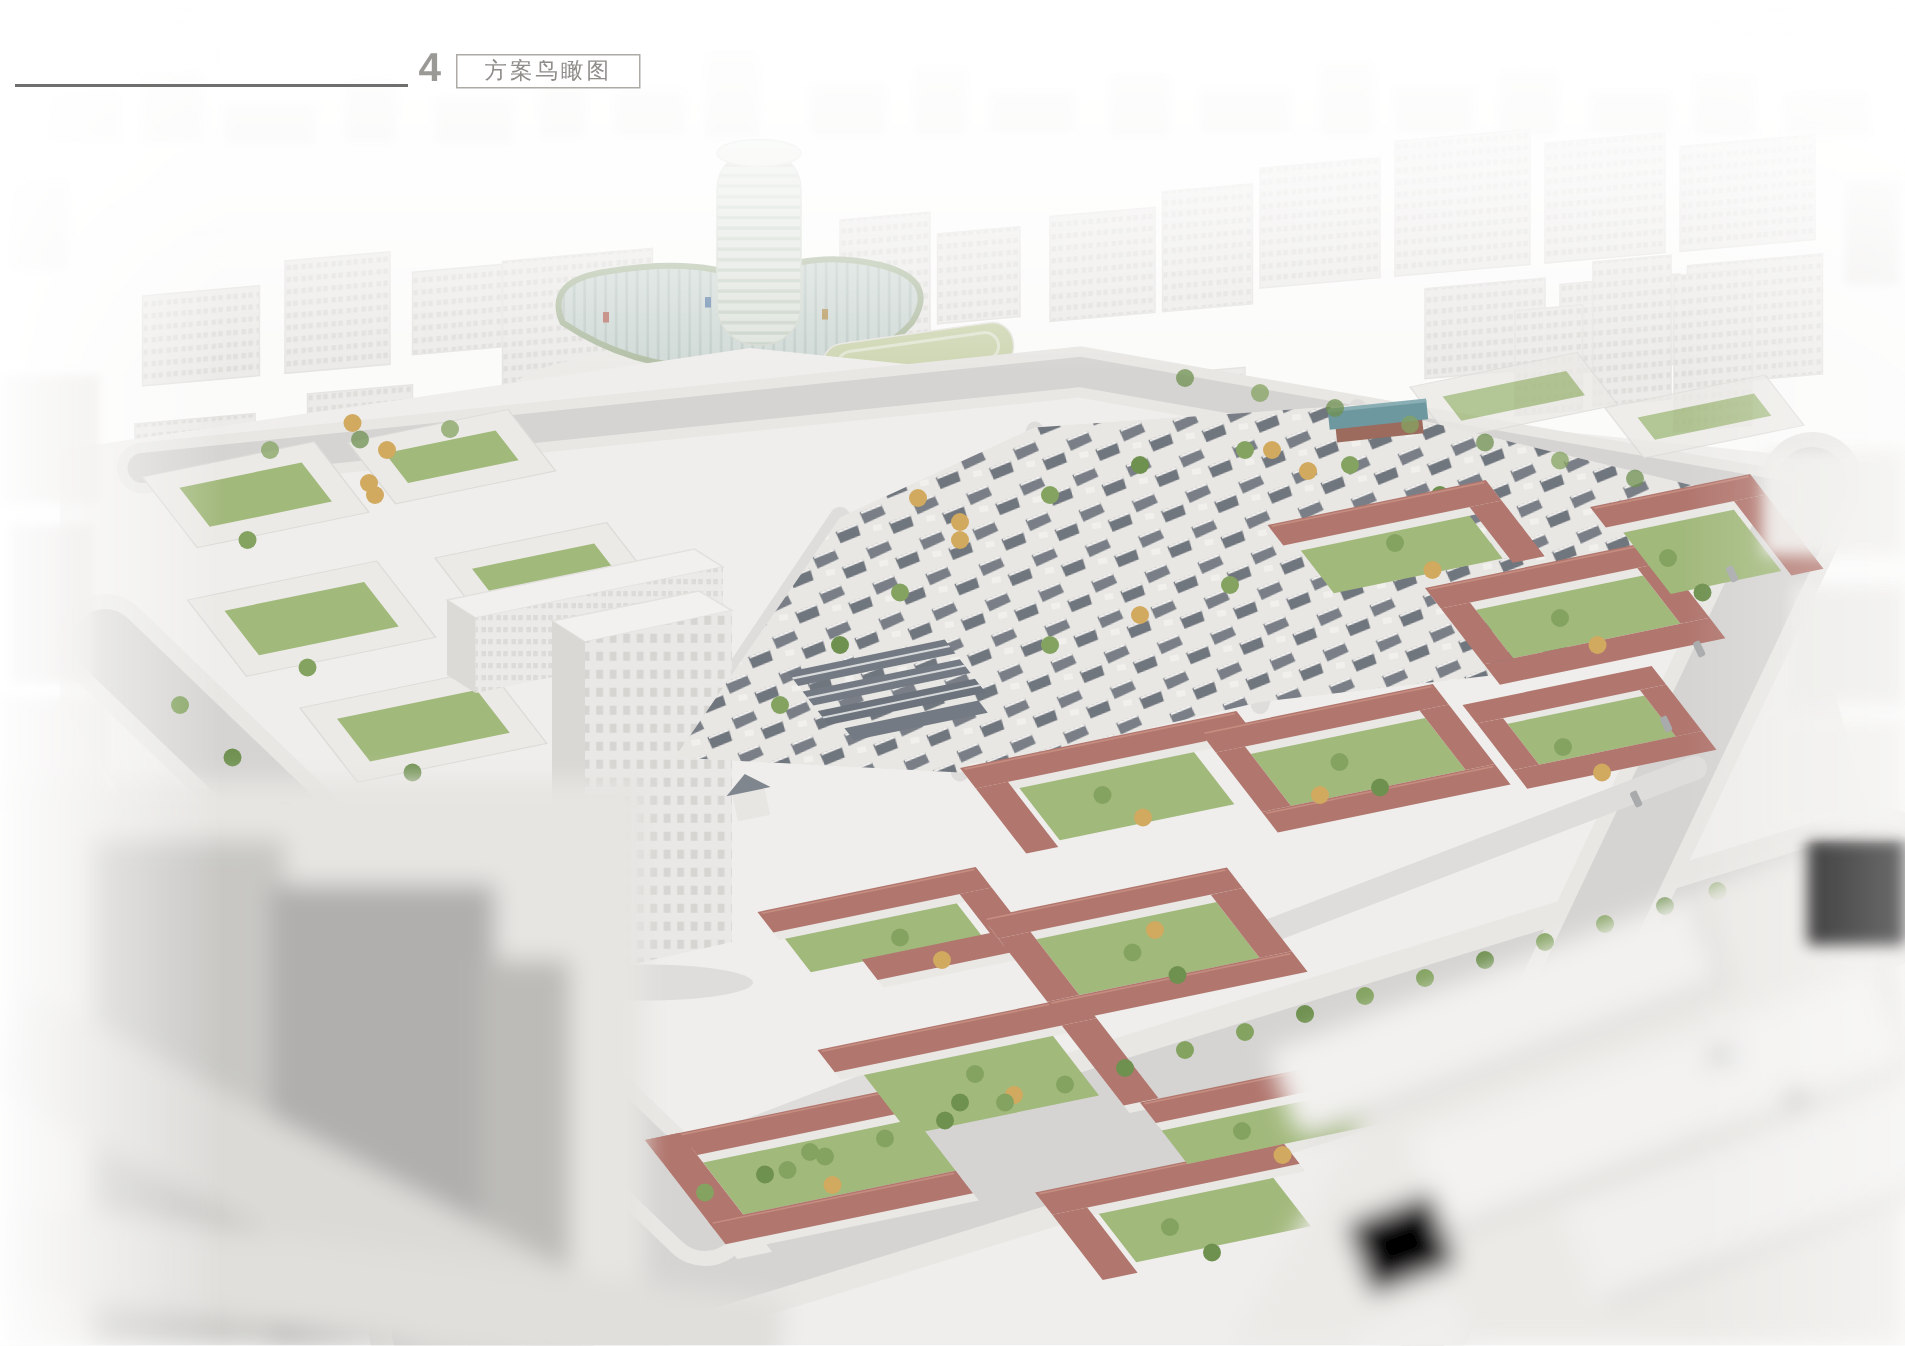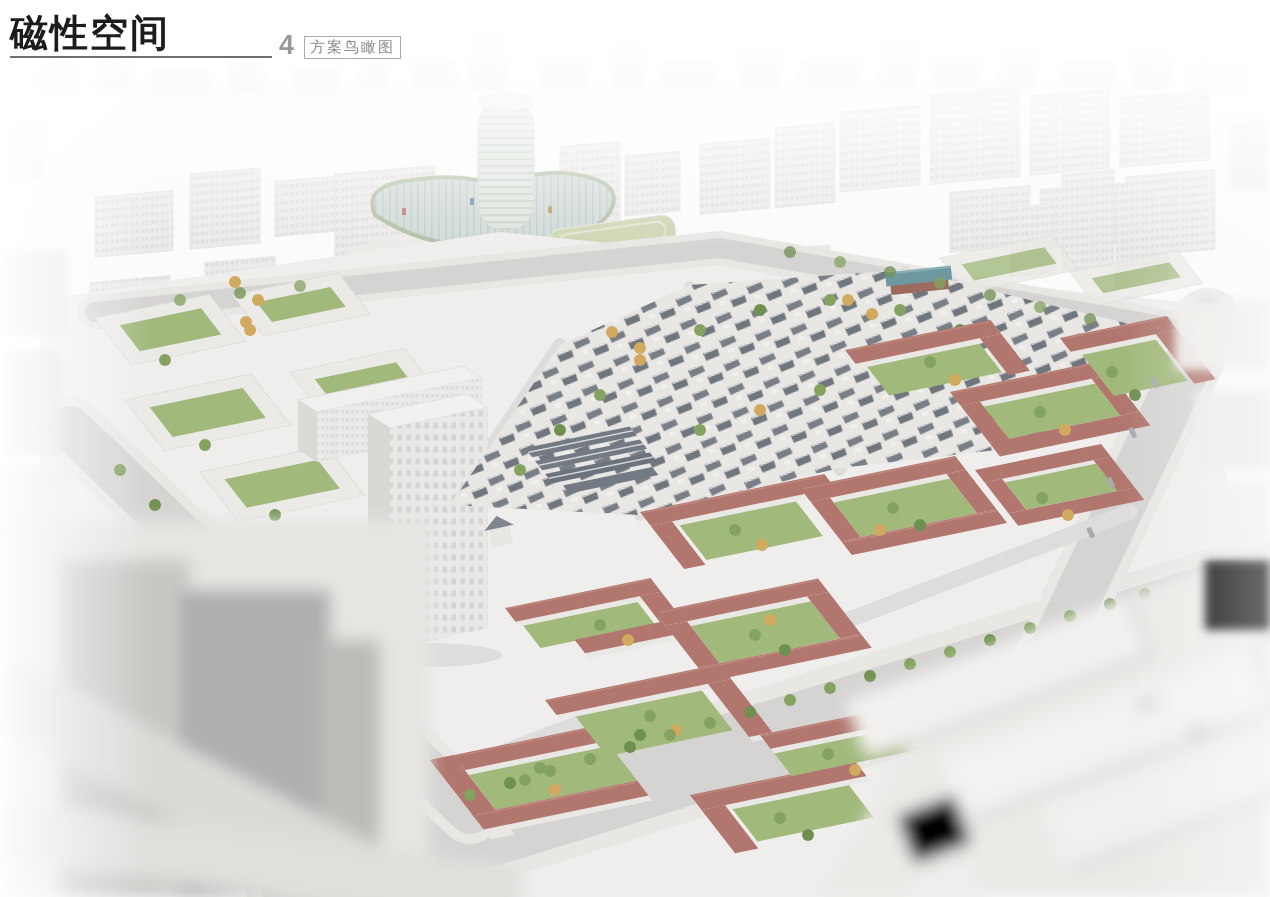--- a/index.html
+++ b/index.html
@@ -10,21 +10,21 @@
   html,body{margin:0;padding:0;background:#ffffff;}
   .page{position:relative;width:1270px;height:897px;overflow:hidden;background:#fcfcfb;
         font-family:"Liberation Sans","DejaVu Sans",sans-serif;}
   .page svg{position:absolute;inset:0;display:block;}
   header{position:absolute;left:0;top:0;width:100%;height:70px;z-index:5;pointer-events:none;}
   h1.title{position:absolute;left:10px;top:14px;margin:0;font-size:38px;line-height:1.05;
            font-weight:bold;letter-spacing:2px;color:var(--title-black);}
   .rule{position:absolute;left:10px;top:56px;width:262px;height:2px;background:var(--underline);}
   .secnum{position:absolute;left:279px;top:30px;font-size:27px;font-weight:bold;color:#9b9995;letter-spacing:1px;}
   .badge{position:absolute;left:304px;top:36px;font-size:15px;letter-spacing:2px;color:var(--label-gray);
-         border:1px solid var(--badge-border);padding:1px 5px;background:rgba(255,255,255,.55);}
+         border:1px solid var(--badge-border);padding:1px 18px;background:rgba(255,255,255,.55);}
   
   .r{fill:var(--red-roof);} .w{fill:#e9e8e5;} .g{fill:var(--lawn-green);}
   .t{fill:var(--tree-green);} .ta{fill:var(--autumn-tree);} .td{fill:#6f9150;}
   .ring{fill:#eceae7;stroke:#dcdbd7;stroke-width:1;}
   .bgs{fill:url(#slabwin);stroke:#e3e2df;stroke-width:1;}
   .road{stroke:var(--road-gray);fill:none;stroke-linecap:round;}
   .swalk{stroke:#e8e7e4;fill:none;stroke-linecap:round;}
   .istreet{stroke:#dedddb;fill:none;stroke-linecap:round;}
   .car{fill:#a8aaac;} .ridge{stroke:#c99184;stroke-width:1.5;opacity:.85;}
   .vridge{fill:#e9eaeb;opacity:.85;}
@@ -487,19 +487,18 @@
       <rect x="1185" y="480" width="85" height="70" fill="#f0efec"></rect>
       <rect x="1205" y="560" width="65" height="70" fill="#eeede a"></rect>
     </g>
 
     <rect x="0" y="0" width="1270" height="250" fill="url(#ft)"></rect>
     <rect x="0" y="0" width="150" height="897" fill="url(#fl)"></rect>
     <rect x="1120" y="0" width="150" height="897" fill="url(#fr)"></rect>
   </svg>
 
   <header>
-    <h1 class="title">磁性空间</h1>
     <div class="rule"></div>
     <span class="secnum">4</span>
     <span class="badge">方案鸟瞰图</span>
   </header>
 
 </div>
 
 </body></html>

